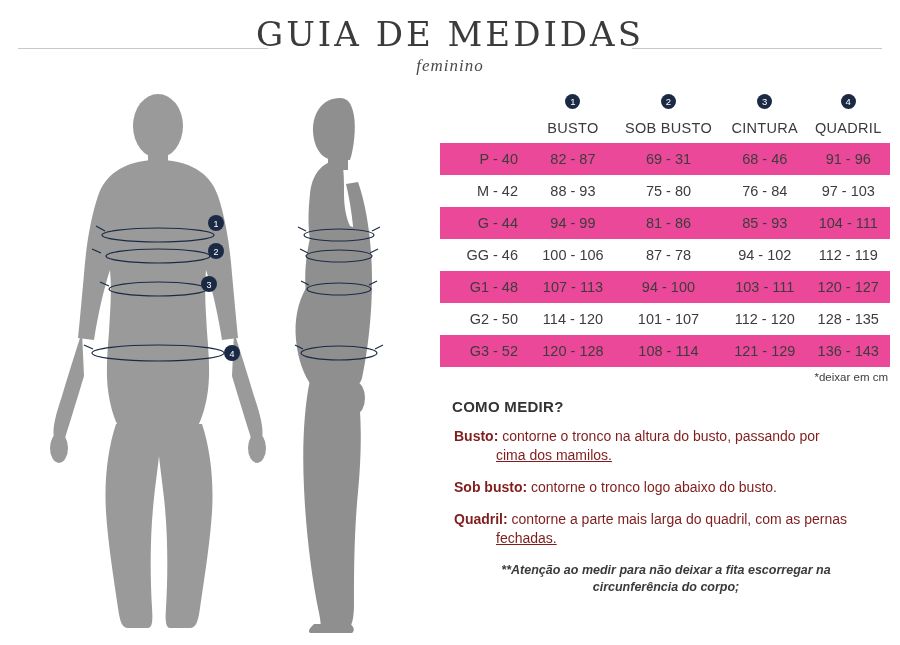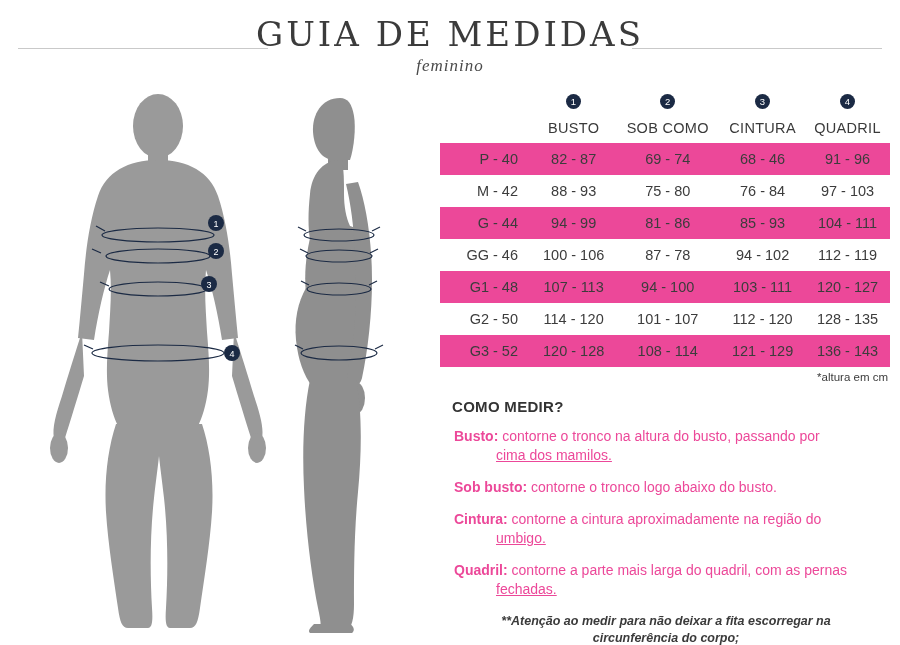--- a/index.html
+++ b/index.html
@@ -128,21 +128,21 @@
     font-size: 15px;
     font-weight: bold;
     color: #333333;
     letter-spacing: 0.3px;
     margin-bottom: 12px;
     margin-left: 12px;
   }
   .howto-item {
     font-size: 14px;
     line-height: 19px;
-    color: #ec4899;
+    color: #7f1d1d;
     margin: 0 0 13px 0;
     padding-left: 14px;
     text-align: left;
   }
   .howto-item b { font-weight: bold; }
   .howto-item .ind { display: block; padding-left: 42px; text-decoration: underline; }
   .howto-note {
     font-size: 12.5px;
     font-style: italic;
     font-weight: bold;
@@ -314,30 +314,30 @@
           <th class="badge-row">
             <span class="badge">3</span>
           </th>
           <th class="badge-row">
             <span class="badge">4</span>
           </th>
         </tr>
         <tr>
           <th class="col-size"></th>
           <th>BUSTO</th>
-          <th>SOB COMO</th>
+          <th>SOB BUSTO</th>
           <th>CINTURA</th>
           <th>QUADRIL</th>
         </tr>
       </thead>
       <tbody>
         <tr class="shaded">
           <td class="size-cell">P - 40</td>
           <td>82 - 87</td>
-          <td>69 - 74</td>
+          <td>69 - 31</td>
           <td>68 - 46</td>
           <td>91 - 96</td>
         </tr>
         <tr>
           <td class="size-cell">M - 42</td>
           <td>88 - 93</td>
           <td>75 - 80</td>
           <td>76 - 84</td>
           <td>97 - 103</td>
         </tr>
@@ -371,39 +371,35 @@
         </tr>
         <tr class="shaded">
           <td class="size-cell">G3 - 52</td>
           <td>120 - 128</td>
           <td>108 - 114</td>
           <td>121 - 129</td>
           <td>136 - 143</td>
         </tr>
       </tbody>
     </table>
-    <div class="note-cm">*altura em cm</div>
+    <div class="note-cm">*deixar em cm</div>
   </div>
 
   <div class="howto">
     <div class="howto-title">COMO MEDIR?</div>
 
     <p class="howto-item">
       <b>Busto:</b><span> contorne o tronco na altura do busto, passando por</span>
       <span class="ind">cima dos mamilos.</span>
     </p>
 
     <p class="howto-item">
       <b>Sob busto:</b><span> contorne o tronco logo abaixo do busto.</span>
     </p>
 
-    <p class="howto-item">
-      <b>Cintura:</b><span> contorne a cintura aproximadamente na região do</span>
-      <span class="ind">umbigo.</span>
-    </p>
 
     <p class="howto-item">
       <b>Quadril:</b><span> contorne a parte mais larga do quadril, com as pernas</span>
       <span class="ind">fechadas.</span>
     </p>
 
     <div class="howto-note">
       <span>**Atenção ao medir para não deixar a fita escorregar na</span><br>
       <span>circunferência do corpo;</span>
     </div>

